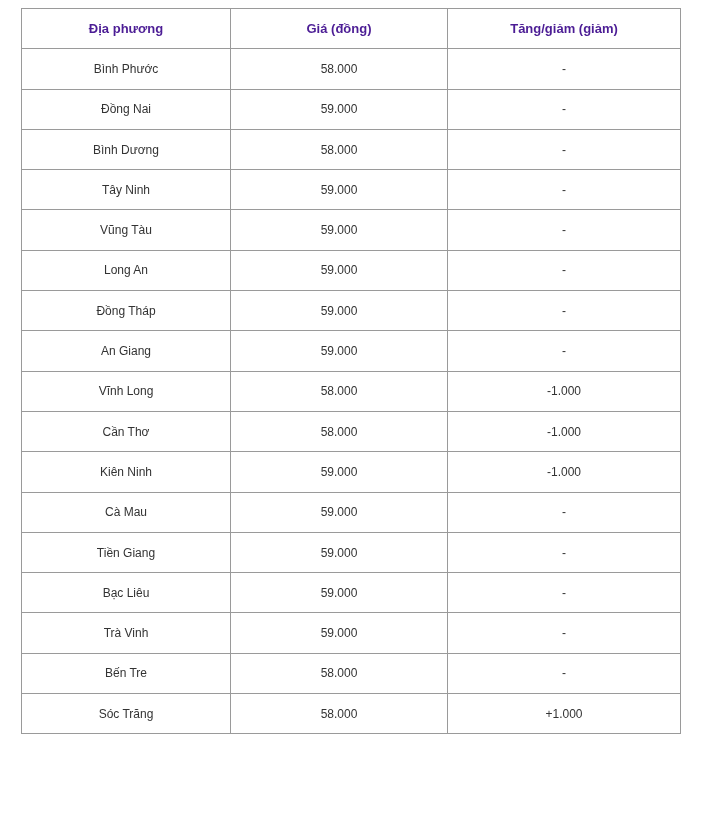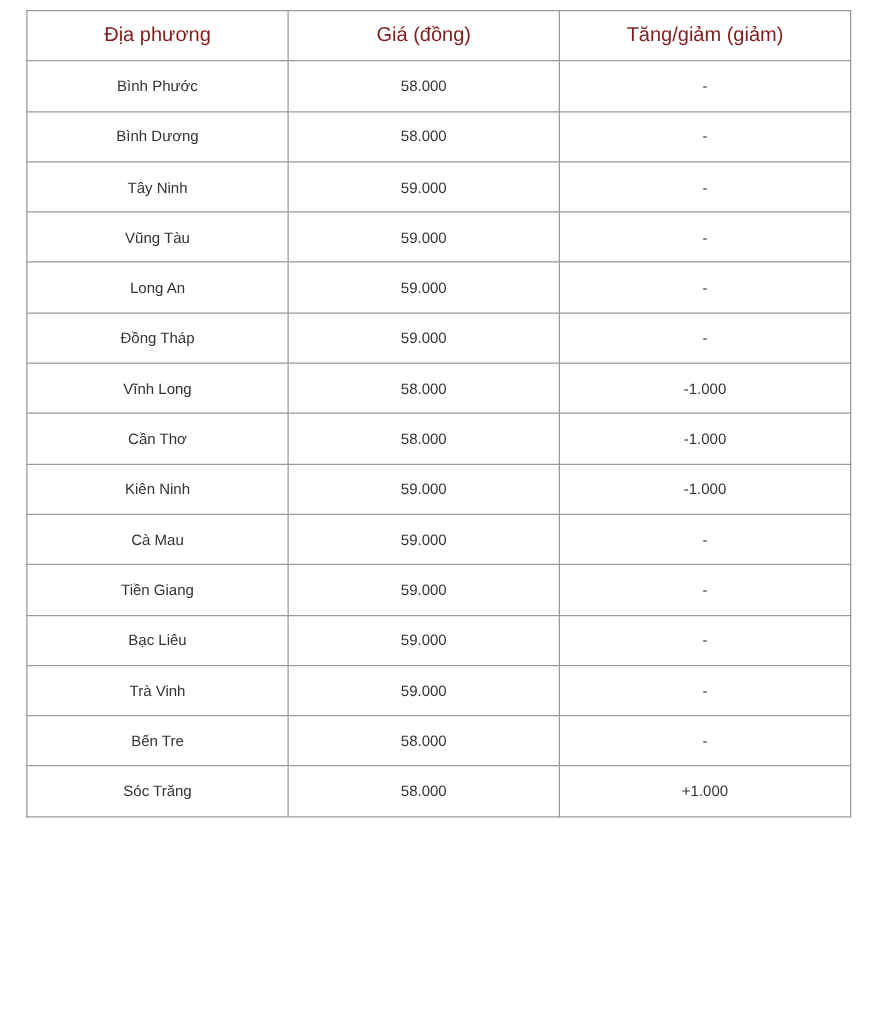--- a/index.html
+++ b/index.html
@@ -26,23 +26,23 @@
     .price-table td {
       border: 1px solid #9a9a9a;
       text-align: center;
       vertical-align: middle;
       height: 39.3px;
       padding: 0;
       font-size: 12px;
       color: #333333;
     }
     .price-table th {
-      font-weight: normal;
-      color: #7f1d1d;
-      font-size: 16px;
+      font-weight: bold;
+      color: #4c1d95;
+      font-size: 13px;
     }
     .col-1 { width: 209px; }
     .col-2 { width: 217px; }
     .col-3 { width: 233px; }
   </style>
 </head>
 <body>
 
 <table class="price-table">
   <colgroup>
@@ -57,20 +57,25 @@
       <th>Tăng/giảm (giảm)</th>
     </tr>
   </thead>
   <tbody id="table-body">
     <tr>
         <td>Bình Phước</td>
         <td>58.000</td>
         <td>-</td>
       </tr>
     <tr>
+        <td>Đồng Nai</td>
+        <td>59.000</td>
+        <td>-</td>
+      </tr>
+    <tr>
         <td>Bình Dương</td>
         <td>58.000</td>
         <td>-</td>
       </tr>
     <tr>
         <td>Tây Ninh</td>
         <td>59.000</td>
         <td>-</td>
       </tr>
     <tr>
@@ -78,20 +83,25 @@
         <td>59.000</td>
         <td>-</td>
       </tr>
     <tr>
         <td>Long An</td>
         <td>59.000</td>
         <td>-</td>
       </tr>
     <tr>
         <td>Đồng Tháp</td>
+        <td>59.000</td>
+        <td>-</td>
+      </tr>
+    <tr>
+        <td>An Giang</td>
         <td>59.000</td>
         <td>-</td>
       </tr>
     <tr>
         <td>Vĩnh Long</td>
         <td>58.000</td>
         <td>-1.000</td>
       </tr>
     <tr>
         <td>Cần Thơ</td>

